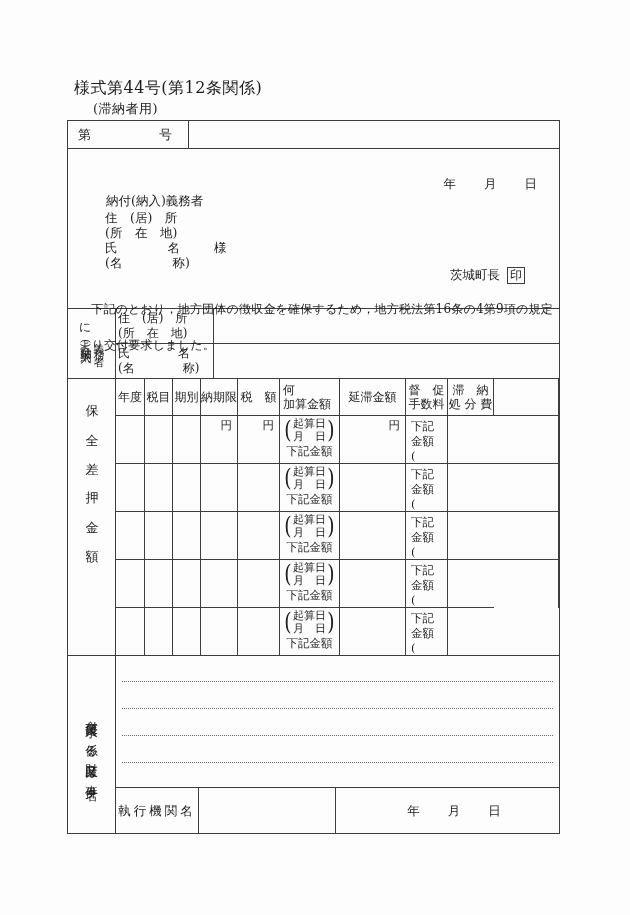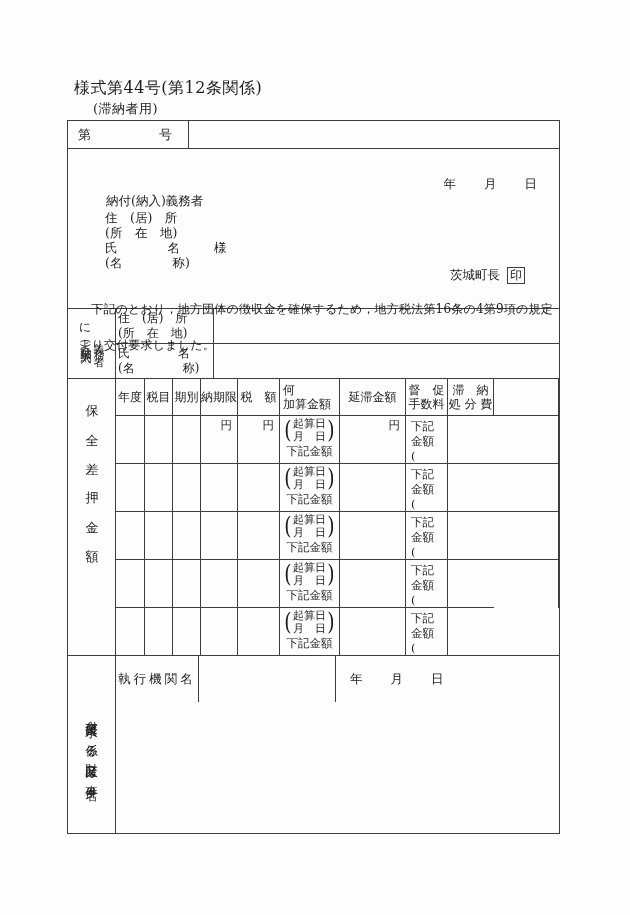--- a/index.html
+++ b/index.html
@@ -68,21 +68,21 @@
   .below{font-size:11.5px;line-height:13px;margin-top:2px;}
   .cell-cost{display:flex;flex-direction:column;justify-content:space-between;
              font-size:11.5px;padding:3px 2px 3px 5px;}
 
   
   .rowE{height:178px;display:flex;}
   .e-vert{width:48px;border-right:1px solid #3d3d3d;display:flex;
           align-items:center;justify-content:center;}
   .e-vlabel{writing-mode:vertical-rl;text-orientation:upright;font-size:12.5px;
             letter-spacing:2px;line-height:14px;}
-  .e-body{flex:1;display:flex;flex-direction:row;}
+  .e-body{flex:1;display:flex;flex-direction:column;}
   .e-lines{height:132px;border-bottom:1px solid #3d3d3d;position:relative;}
   .dotline{position:absolute;left:6px;right:6px;border-bottom:1.5px dotted #6a6a6a;}
   .dl1{top:25px;}.dl2{top:52px;}.dl3{top:79px;}.dl4{top:106px;}
   .e-footer{height:46px;display:flex;font-size:12.5px;}
   .f-agency{width:83px;border-right:1px solid #3d3d3d;display:flex;align-items:center;
             justify-content:center;letter-spacing:3px;}
   .f-empty{width:137px;border-right:1px solid #3d3d3d;}
   .f-seizure{width:83px;border-right:1px solid #3d3d3d;display:flex;align-items:center;
              justify-content:center;letter-spacing:2px;}
   .f-date{flex:1;display:flex;align-items:center;justify-content:center;

